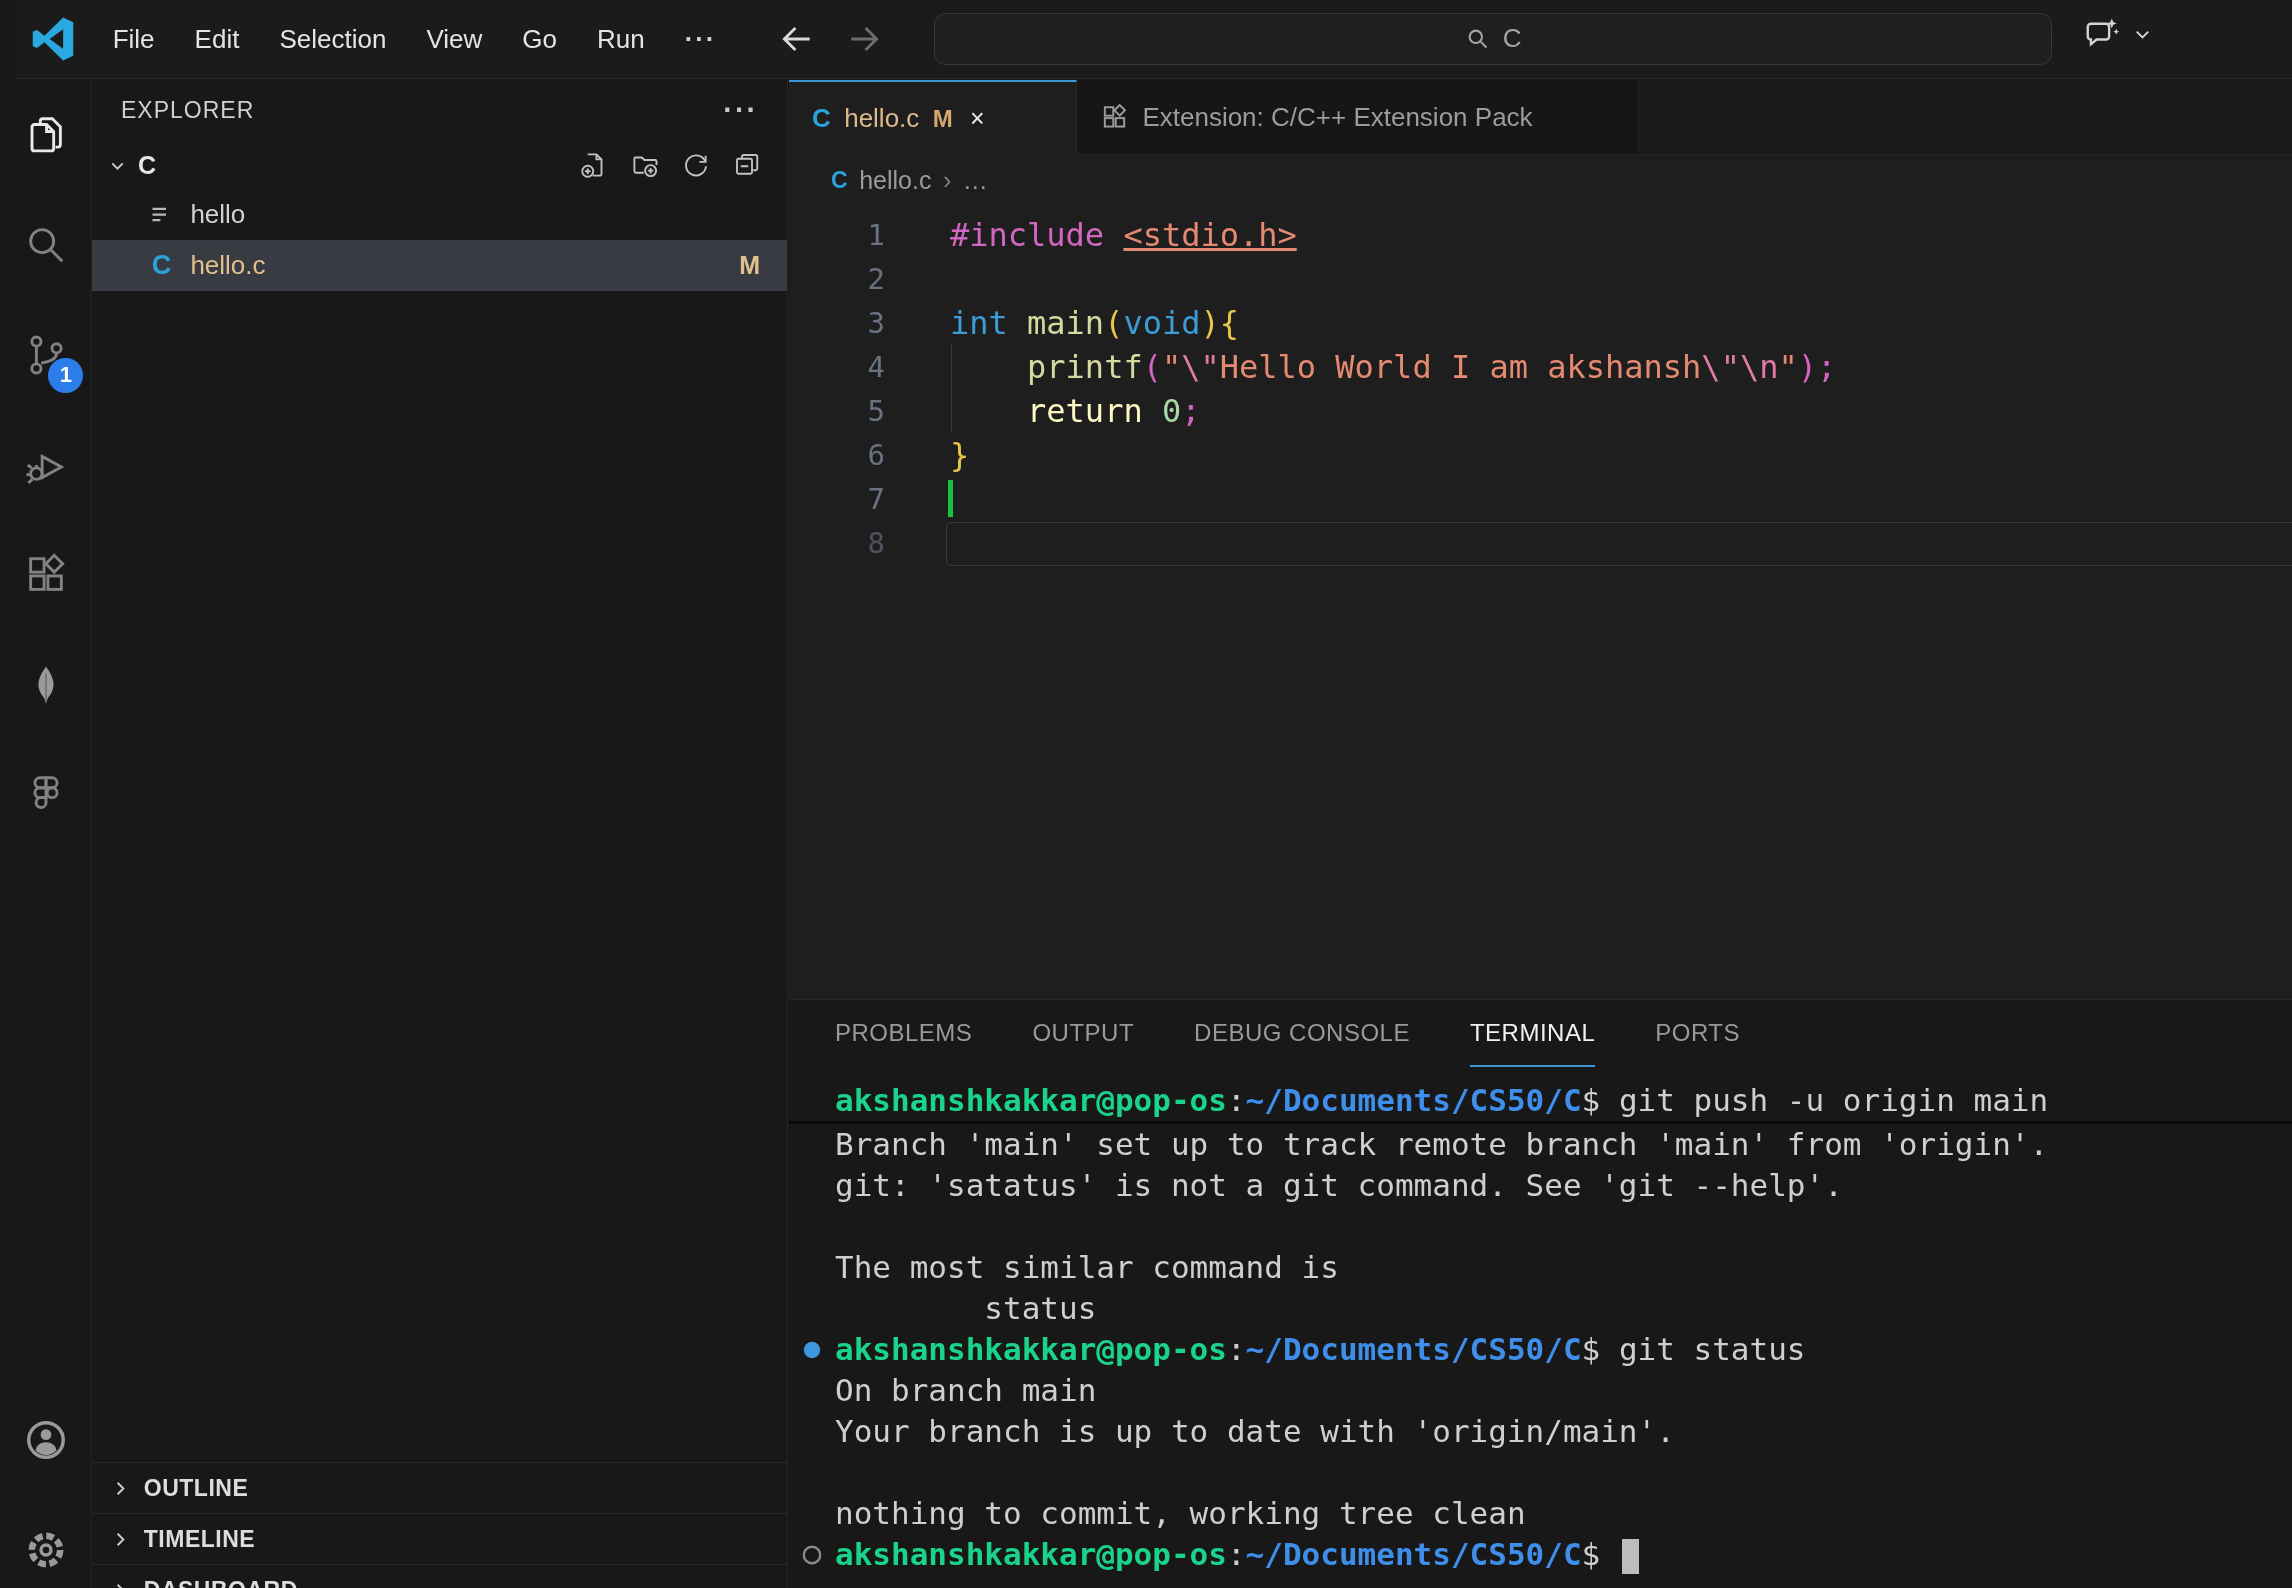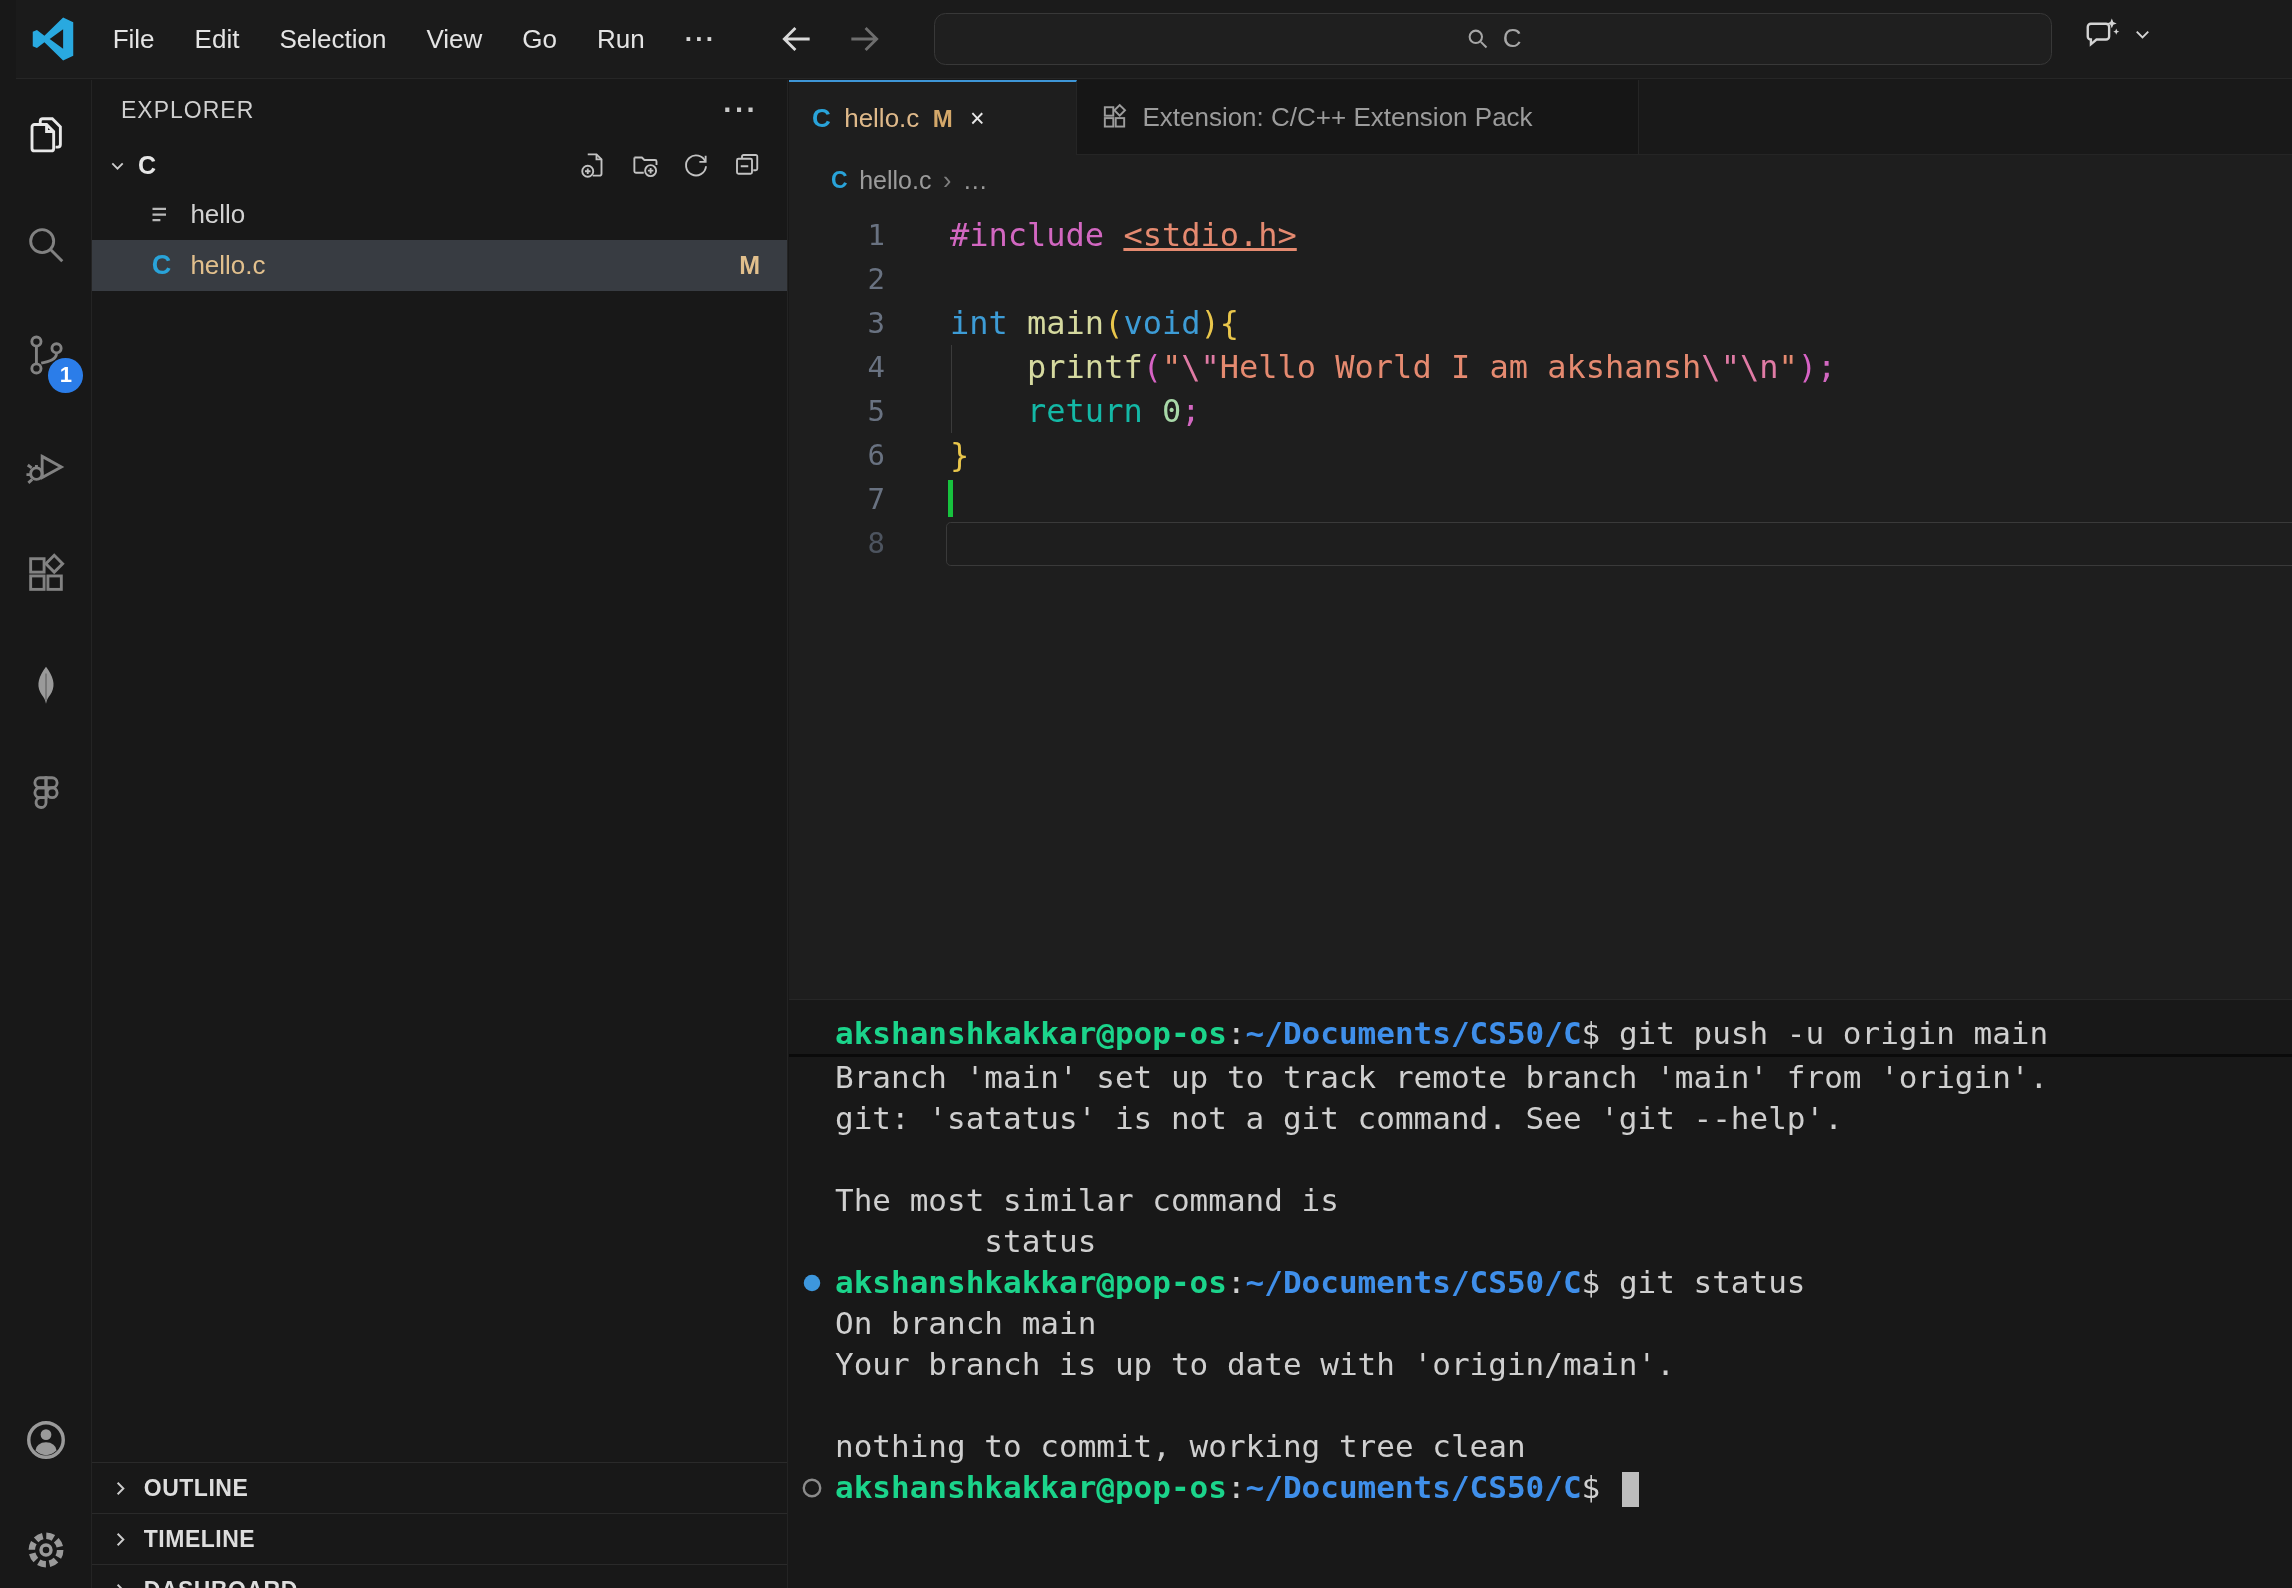--- a/index.html
+++ b/index.html
@@ -321,27 +321,34 @@
     <span>hello.c</span>
     <span class="bc-sep">›</span>
     <span>…</span>
   </div>
 
   <div class="code">
       <div class="code-line"><span class="ln">1</span><span class="lc"><span style="color: rgb(210, 103, 193);">#include</span><span style="color: rgb(204, 204, 204);"> </span><span style="color: rgb(229, 138, 112); text-decoration: underline;">&lt;stdio.h&gt;</span></span></div>
       <div class="code-line"><span class="ln">2</span><span class="lc"></span></div>
       <div class="code-line"><span class="ln">3</span><span class="lc"><span style="color: rgb(61, 156, 214);">int</span><span style="color: rgb(204, 204, 204);"> </span><span style="color: rgb(213, 217, 159);">main</span><span style="color: rgb(233, 198, 75);">(</span><span style="color: rgb(61, 156, 214);">void</span><span style="color: rgb(233, 198, 75);">)</span><span style="color: rgb(233, 198, 75);">{</span></span></div>
       <div class="code-line ig"><span class="ln">4</span><span class="lc"><span style="color: rgb(204, 204, 204);">    </span><span style="color: rgb(213, 217, 159);">printf</span><span style="color: rgb(215, 99, 197);">(</span><span style="color: rgb(229, 138, 112);">"</span><span style="color: rgb(224, 123, 165);">\"</span><span style="color: rgb(229, 138, 112);">Hello World I am akshansh</span><span style="color: rgb(224, 123, 165);">\"</span><span style="color: rgb(224, 123, 165);">\n</span><span style="color: rgb(229, 138, 112);">"</span><span style="color: rgb(215, 99, 197);">)</span><span style="color: rgb(210, 103, 193);">;</span></span></div>
-      <div class="code-line ig"><span class="ln">5</span><span class="lc"><span style="color: rgb(204, 204, 204);">    </span><span style="color: #14b8a6;">return</span><span style="color: rgb(204, 204, 204);"> </span><span style="color: rgb(168, 216, 168);">0</span><span style="color: rgb(210, 103, 193);">;</span></span></div>
+      <div class="code-line ig"><span class="ln">5</span><span class="lc"><span style="color: rgb(204, 204, 204);">    </span><span style="color: #fef9c3;">return</span><span style="color: rgb(204, 204, 204);"> </span><span style="color: rgb(168, 216, 168);">0</span><span style="color: rgb(210, 103, 193);">;</span></span></div>
       <div class="code-line"><span class="ln">6</span><span class="lc"><span style="color: rgb(233, 198, 75);">}</span></span></div>
       <div class="code-line"><span class="ln">7</span><span class="lc"><span class="caret"></span></span></div>
       <div class="code-line ghost dim"><span class="ln">8</span><span class="lc"></span></div>
     </div>
 
   <section class="panel">
+    <div class="panel-tabs">
+      <span class="ptab">PROBLEMS</span>
+      <span class="ptab">OUTPUT</span>
+      <span class="ptab">DEBUG CONSOLE</span>
+      <span class="ptab active">TERMINAL</span>
+      <span class="ptab">PORTS</span>
+    </div>
     <div class="terminal">
         <div class="term-line"><span class="bold" style="color: rgb(27, 212, 139);">akshanshkakkar@pop-os</span><span style="color: rgb(207, 207, 207);">:</span><span class="bold" style="color: rgb(63, 143, 234);">~/Documents/CS50/C</span><span style="color: rgb(207, 207, 207);">$ git push -u origin main</span></div>
         <div class="term-divider"></div>
         <div class="term-line"><span style="color: rgb(207, 207, 207);">Branch 'main' set up to track remote branch 'main' from 'origin'.</span></div>
         <div class="term-line"><span style="color: rgb(207, 207, 207);">git: 'satatus' is not a git command. See 'git --help'.</span></div>
         <div class="term-line"></div>
         <div class="term-line"><span style="color: rgb(207, 207, 207);">The most similar command is</span></div>
         <div class="term-line"><span style="color: rgb(207, 207, 207);">        status</span></div>
         <div class="term-line"><span class="t-gutter"><svg viewBox="0 0 24 24">
               <circle cx="12" cy="12" r="7.6" fill="#3d97dd"></circle>

